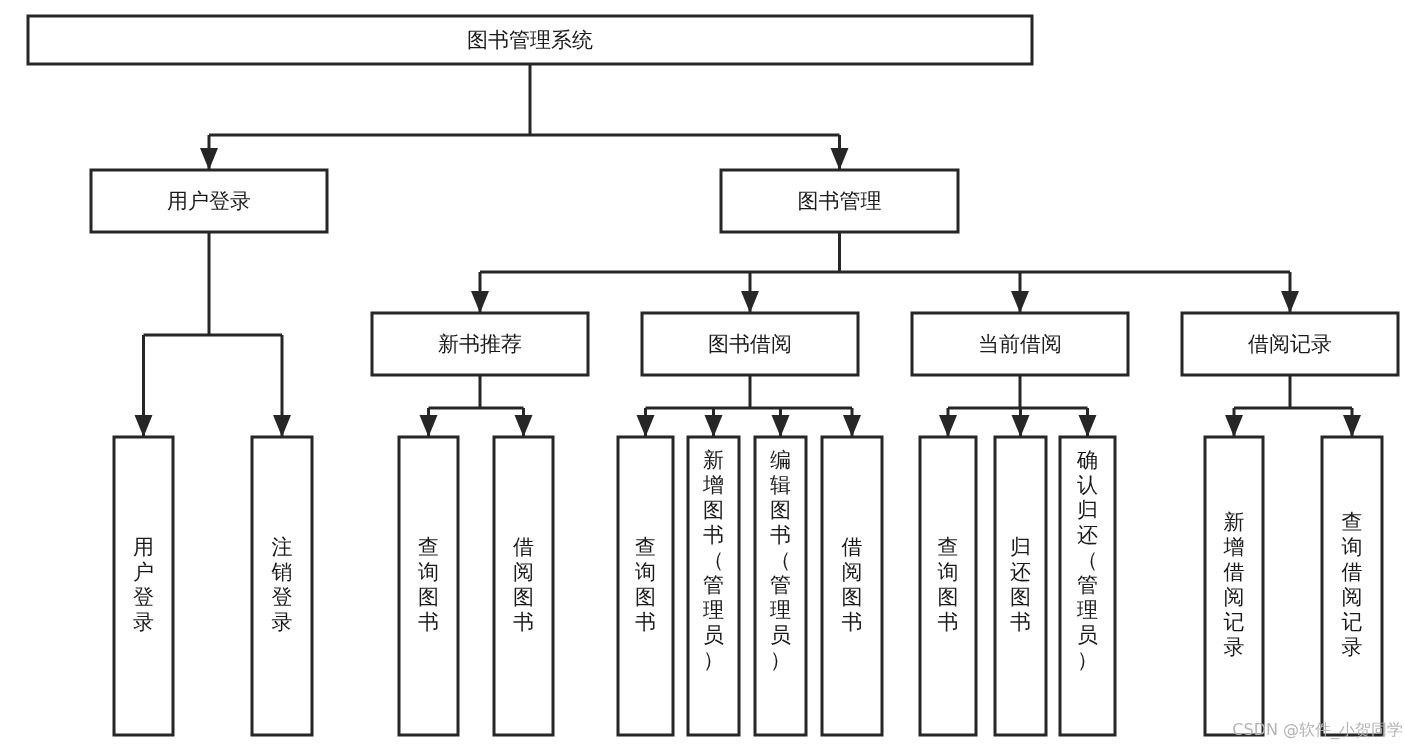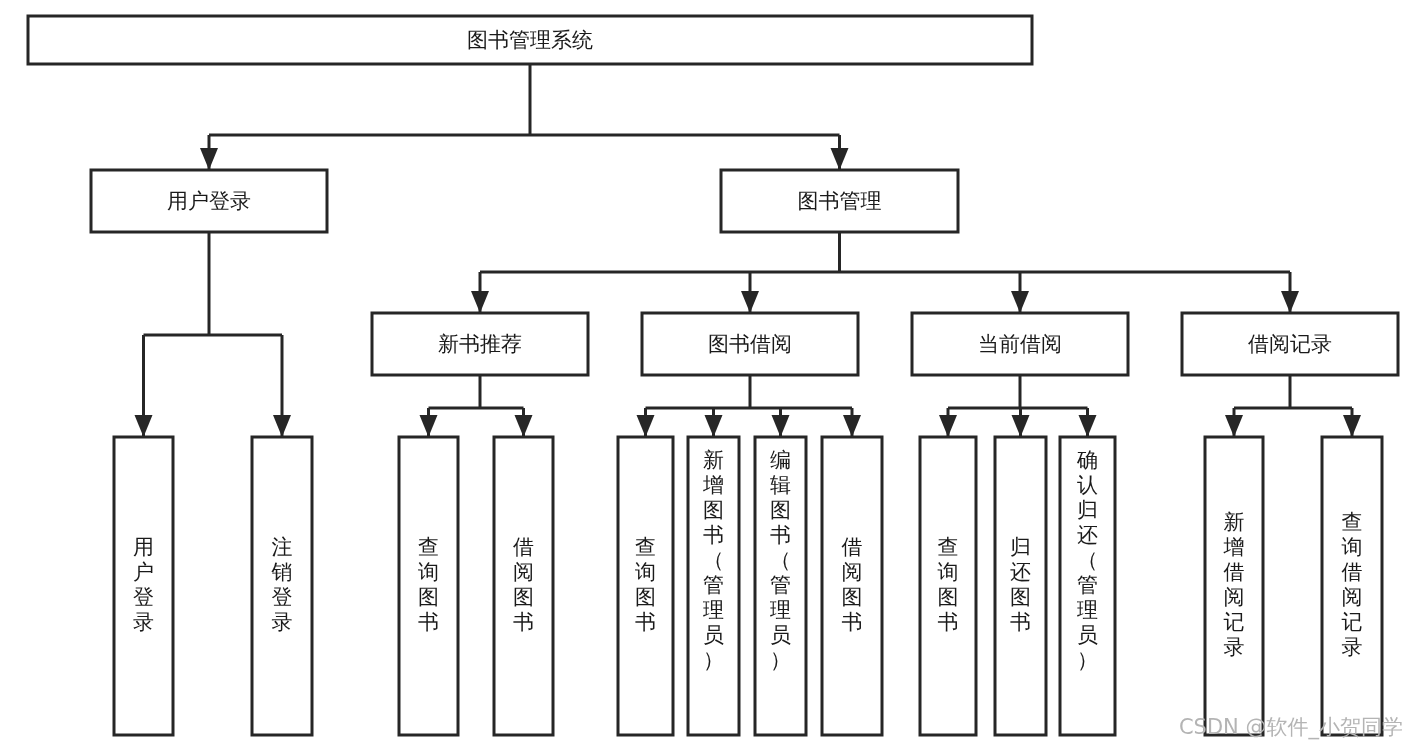--- a/index.html
+++ b/index.html
@@ -54,21 +54,21 @@
   }
   .arrow-head {
     fill: #262626;
     stroke: none;
   }
   .watermark-text {
     position: absolute;
     right: 12px;
     bottom: 6px;
     color: #b4b4b4;
-    font-size: 21px;
+    font-size: 16px;
     font-family: "DejaVu Sans", "Liberation Sans", sans-serif;
     white-space: nowrap;
     user-select: none;
   }
 </style>
 </head>
 <body>
 
 <div id="diagram-root">
   <svg id="flowchart" viewBox="0 0 1405 747">

